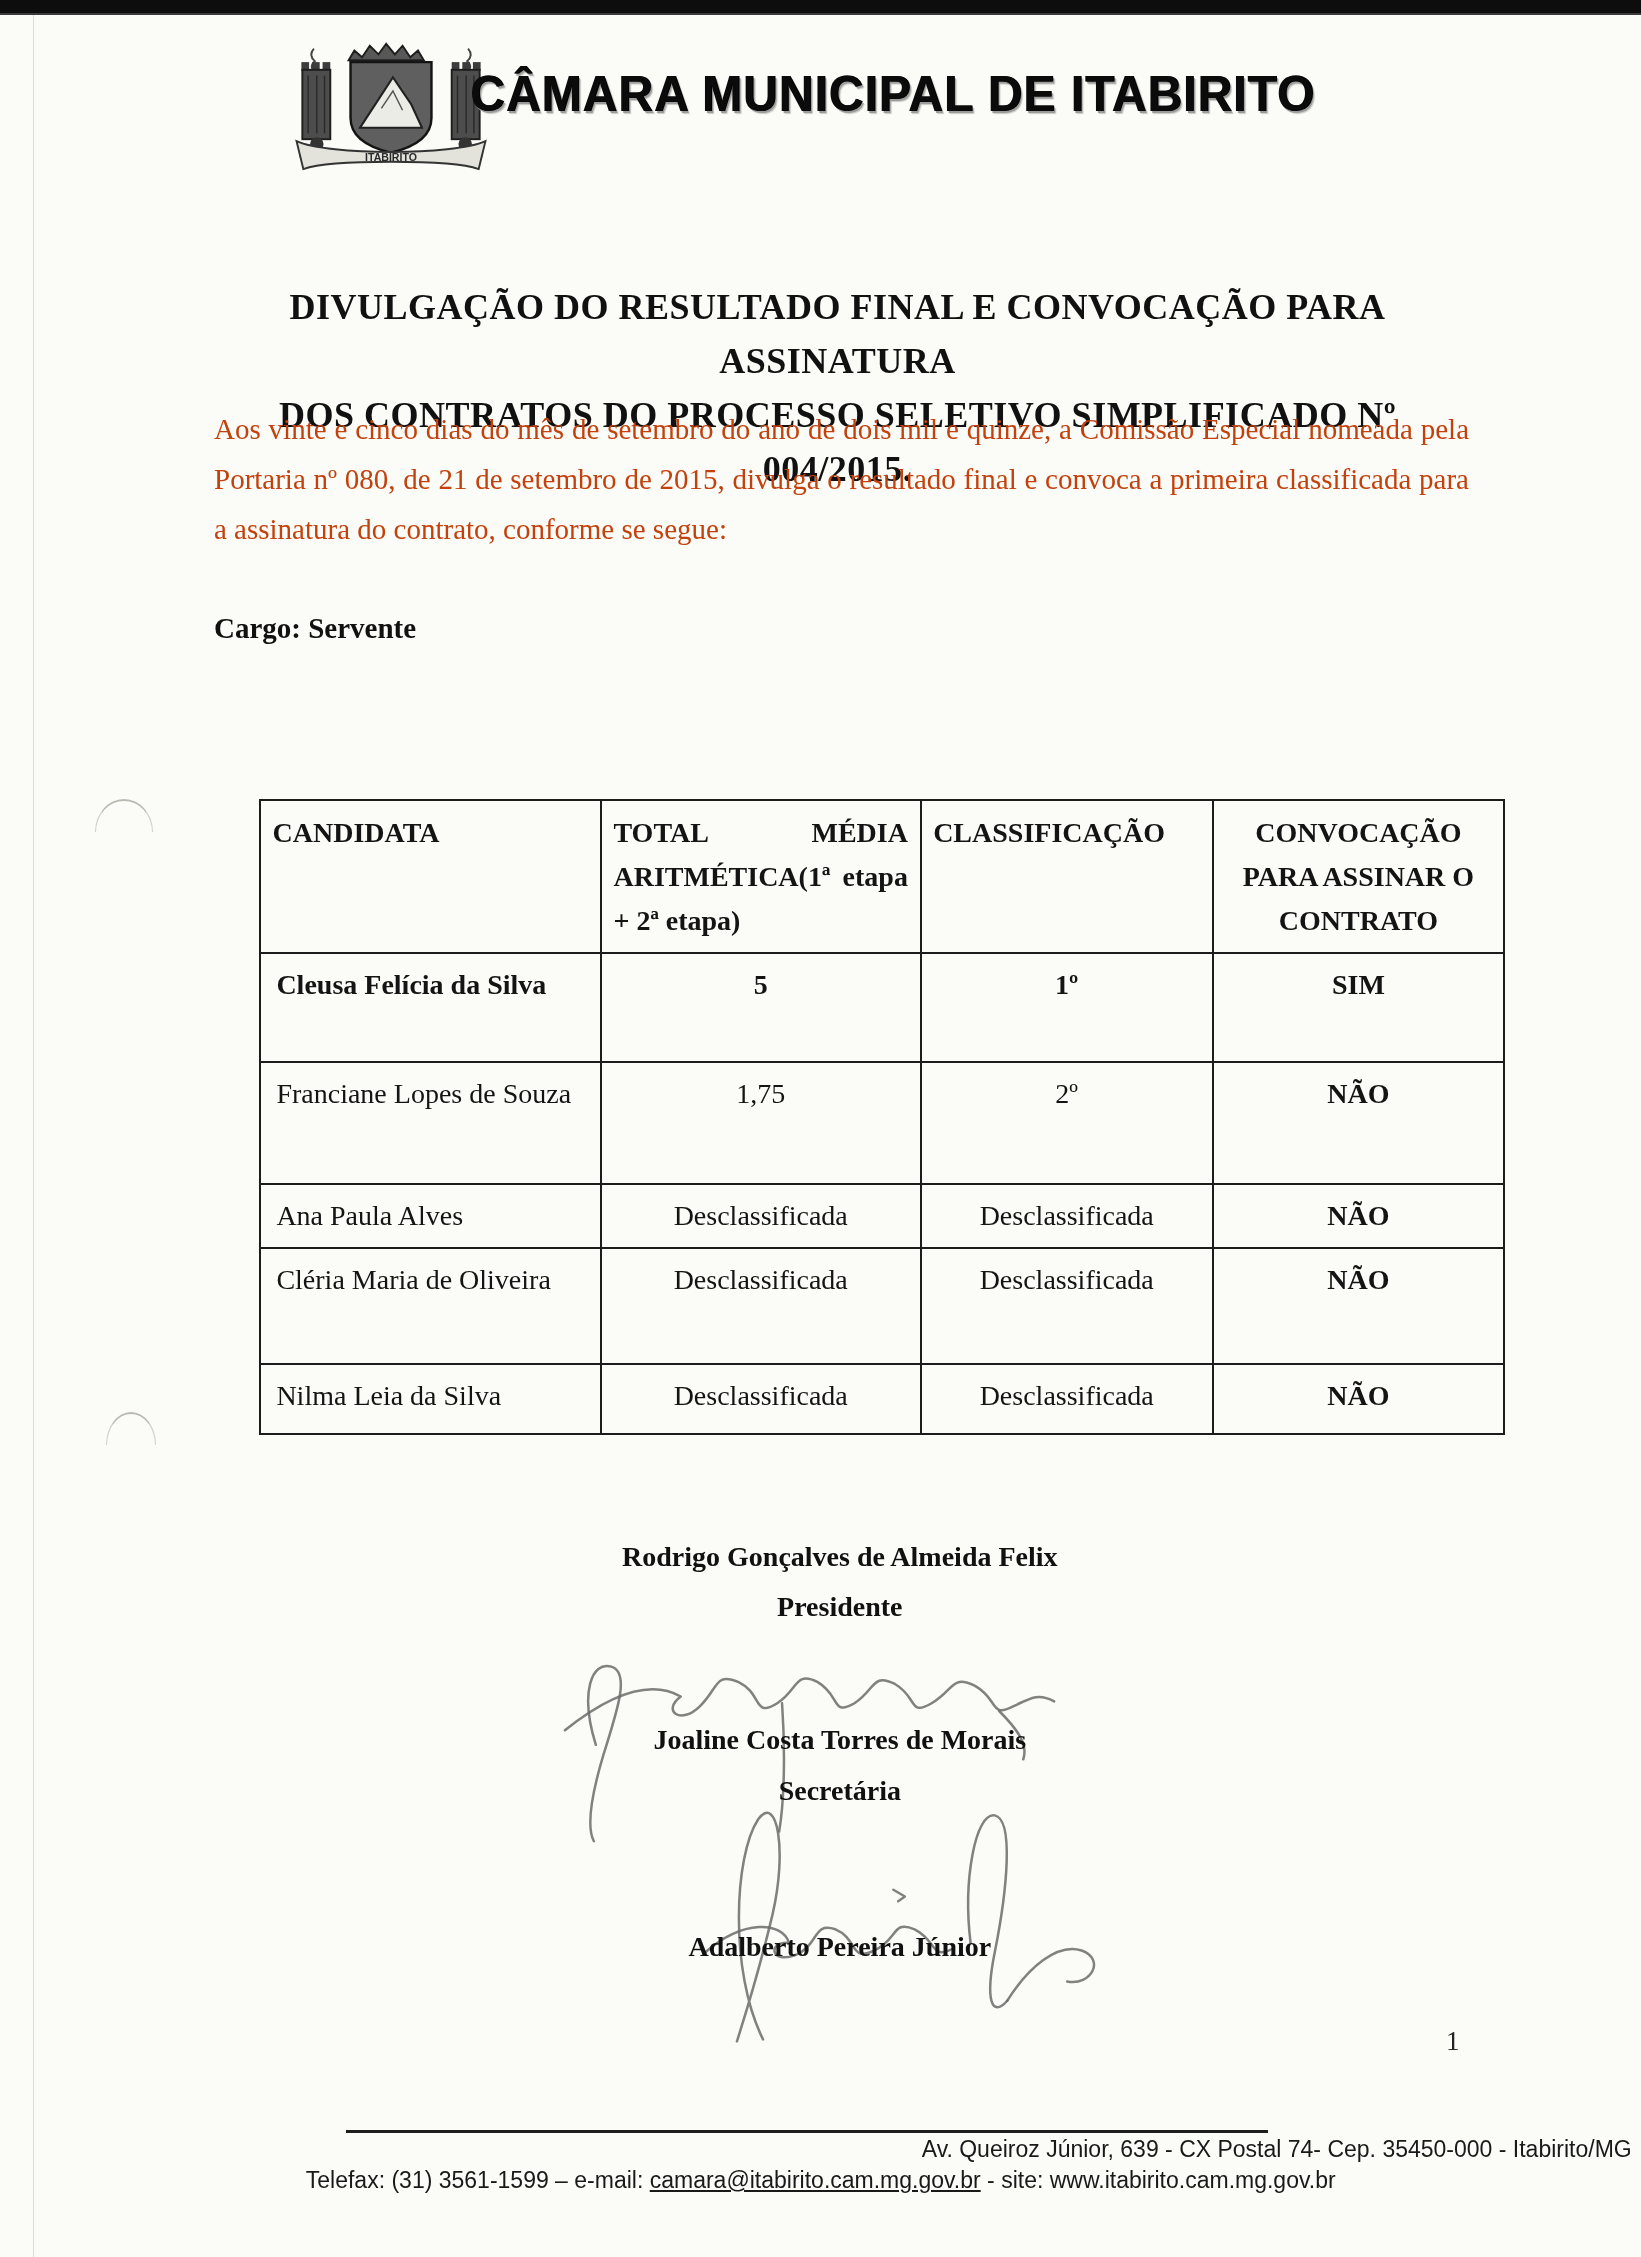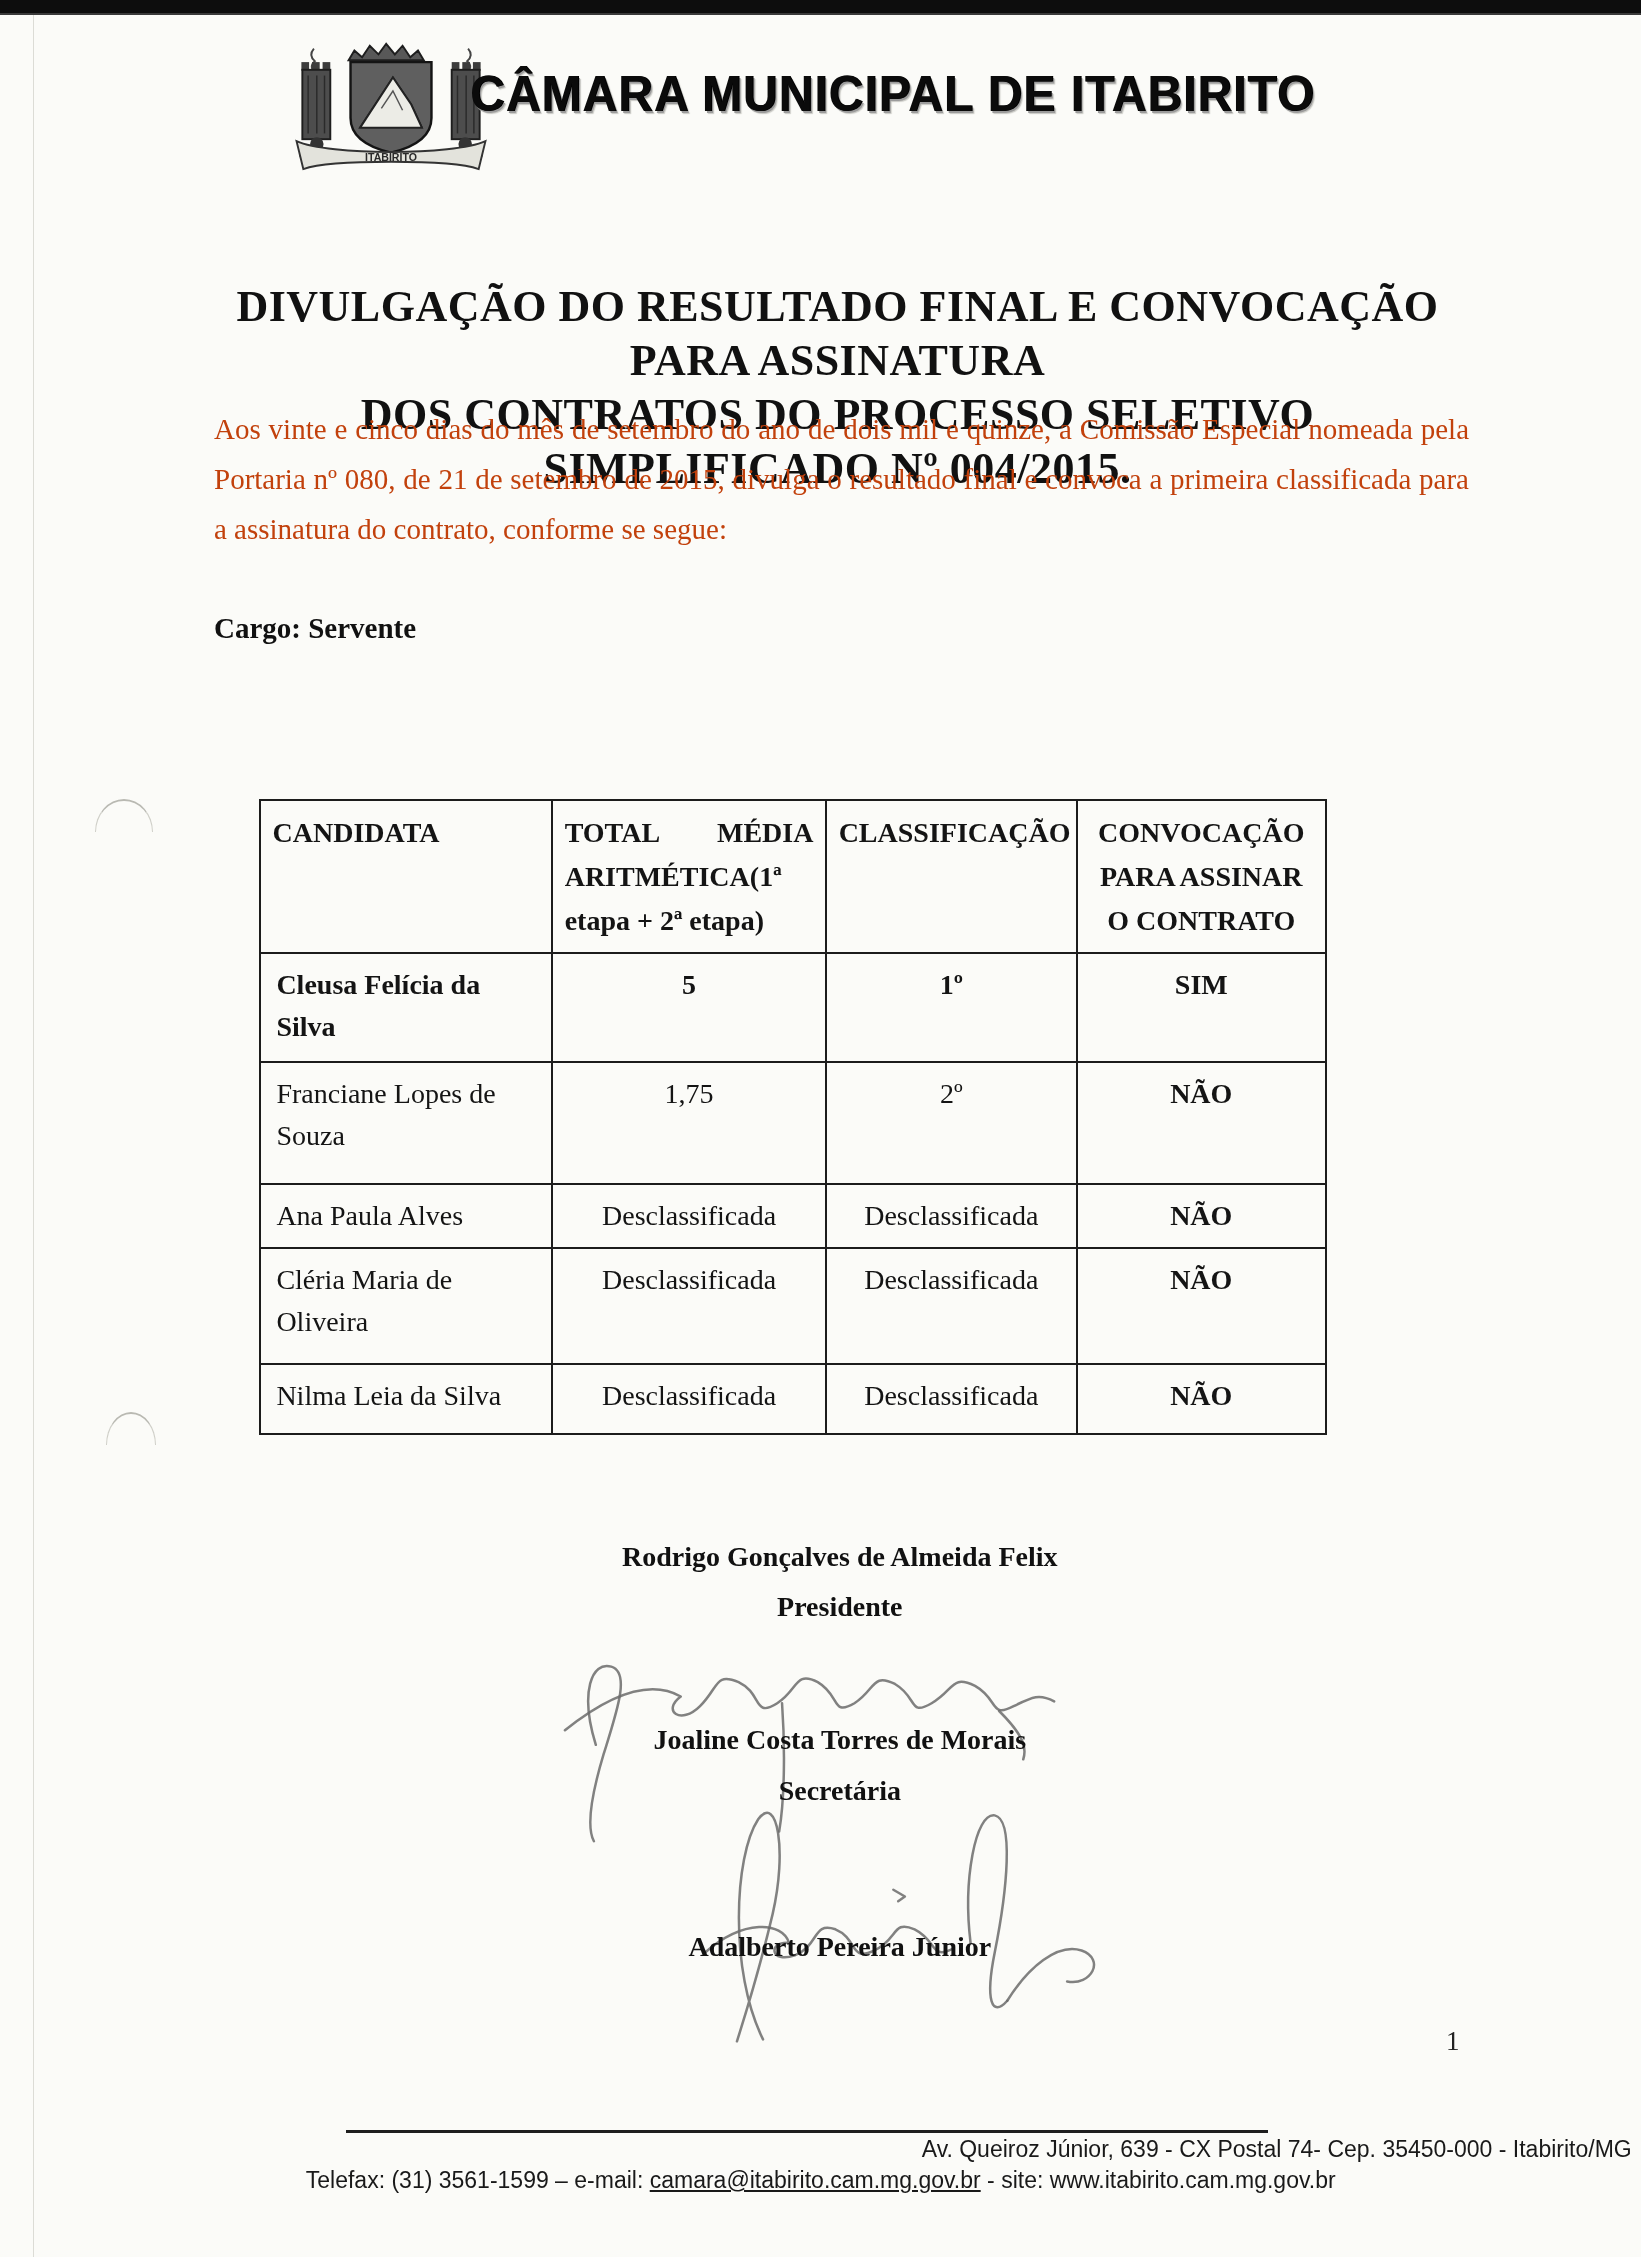--- a/index.html
+++ b/index.html
@@ -27,32 +27,32 @@
     font-family:"Liberation Sans", sans-serif;
     font-weight:bold; font-size:48px; letter-spacing:1px;
     color:#0b0b0b; white-space:nowrap;
     text-shadow:1px 0 0 #000, 1.9px 1.9px 0 #9c9c9c, 2.9px 2.9px 1px #c9c9c4;
     transform:scaleY(1.06);
   }
 
   
   .doc-title {
     left:210px; top:280px; width:1255px;
-    text-align:center; font-weight:bold; font-size:44px; line-height:54px;
+    text-align:center; font-weight:bold; font-size:36px; line-height:54px;
     letter-spacing:0.5px; color:#111;
   }
   .paragraph {
     left:214px; top:404px; width:1255px;
     font-size:29px; line-height:50px; text-align:justify; color:#c2410c;
   }
   .cargo { left:214px; top:612px; font-size:29px; font-weight:bold; color:#111; }
 
   
   table.results {
-    position:absolute; left:259px; top:799px; width:1068px;
+    position:absolute; left:259px; top:799px; width:1246px;
     border-collapse:collapse; table-layout:fixed;
     font-size:28px; color:#141414; background:transparent;
   }
   table.results col:nth-child(1){ width:27.4%; }
   table.results col:nth-child(2){ width:25.7%; }
   table.results col:nth-child(3){ width:23.5%; }
   table.results col:nth-child(4){ width:23.4%; }
   table.results th, table.results td { border:2.4px solid #1c1c1c; vertical-align:top; }
   table.results thead tr { height:132px; }
   table.results th { font-weight:bold; padding:9.7px 11.6px; line-height:44px; }

